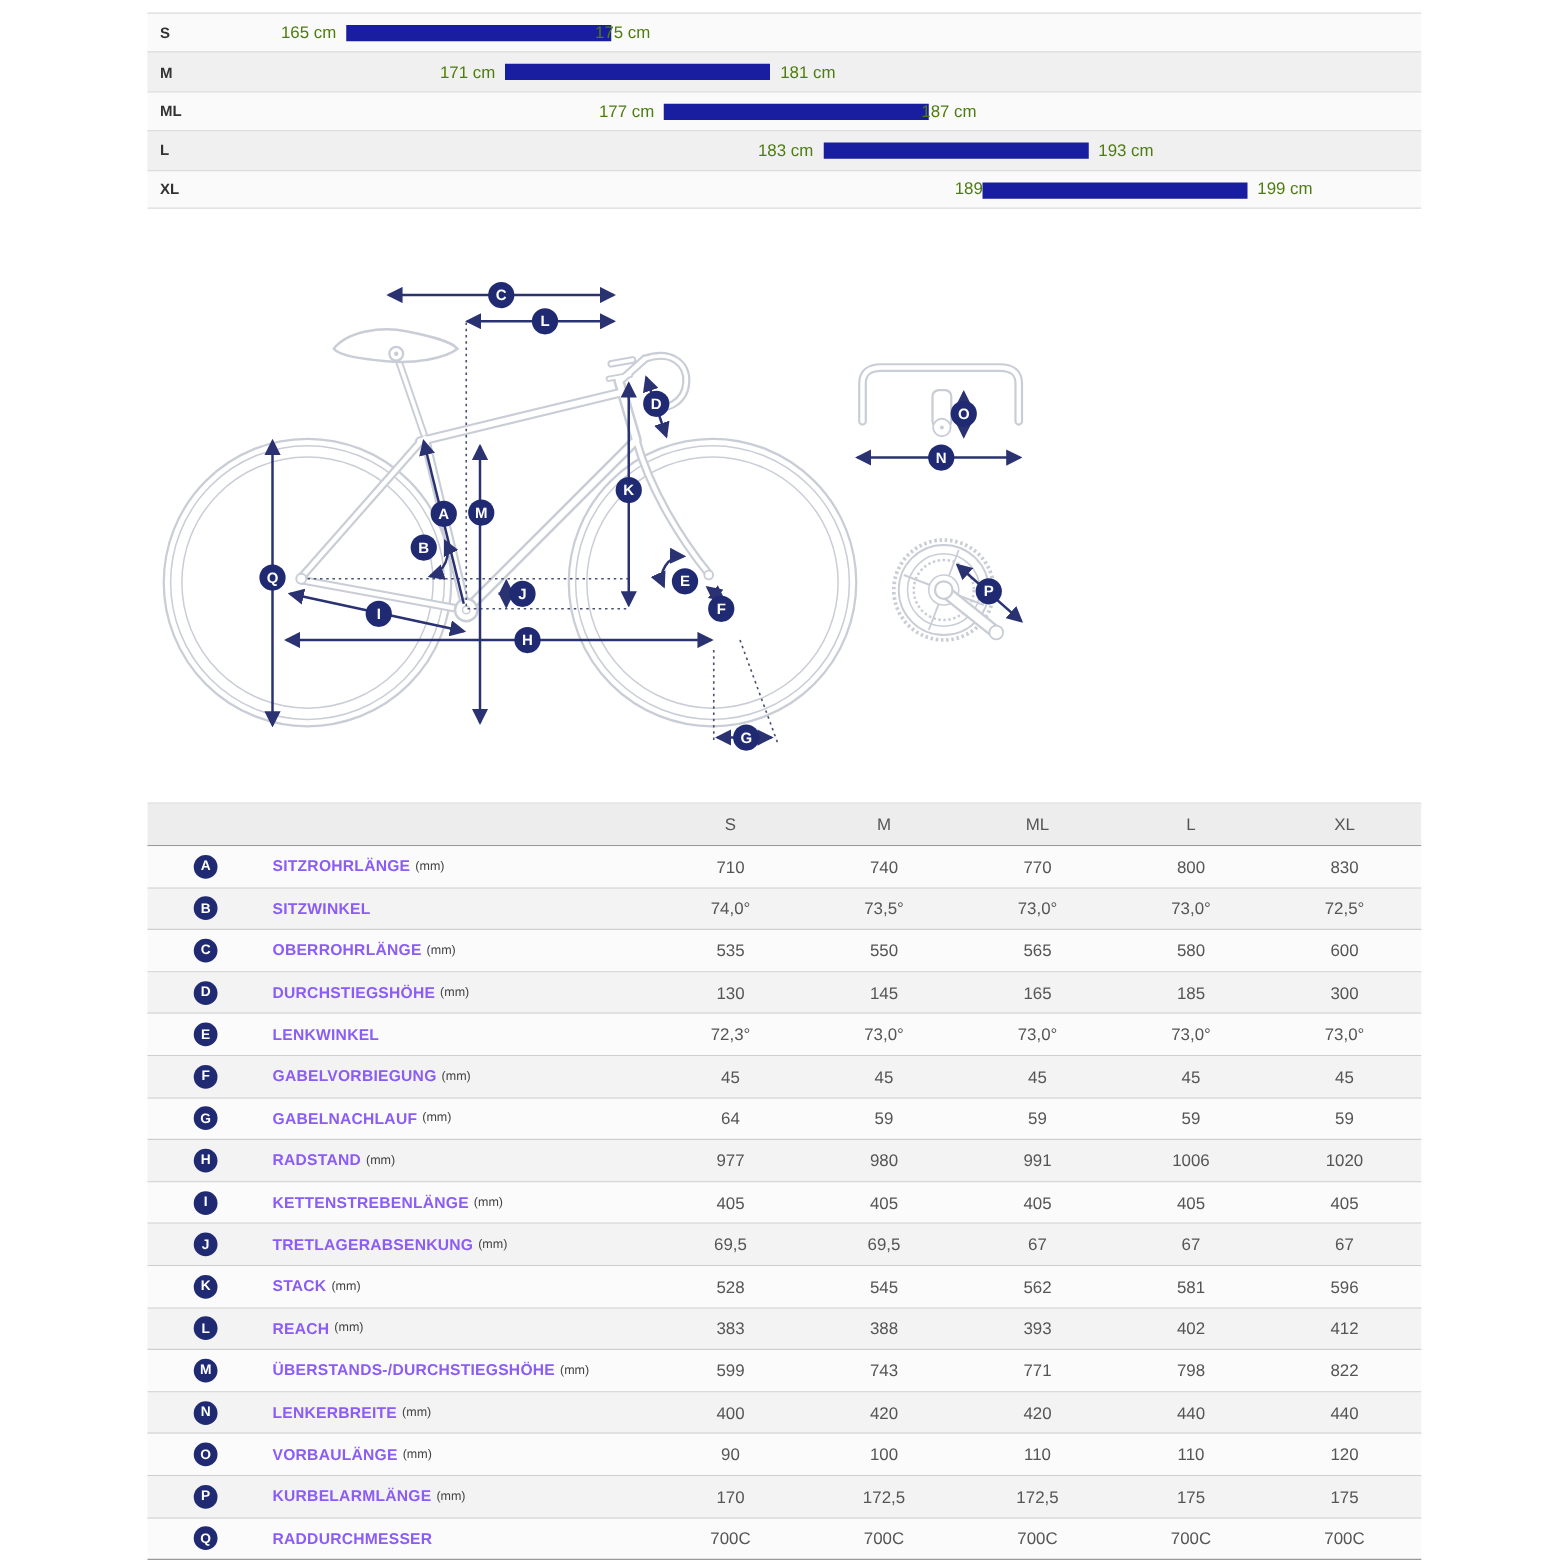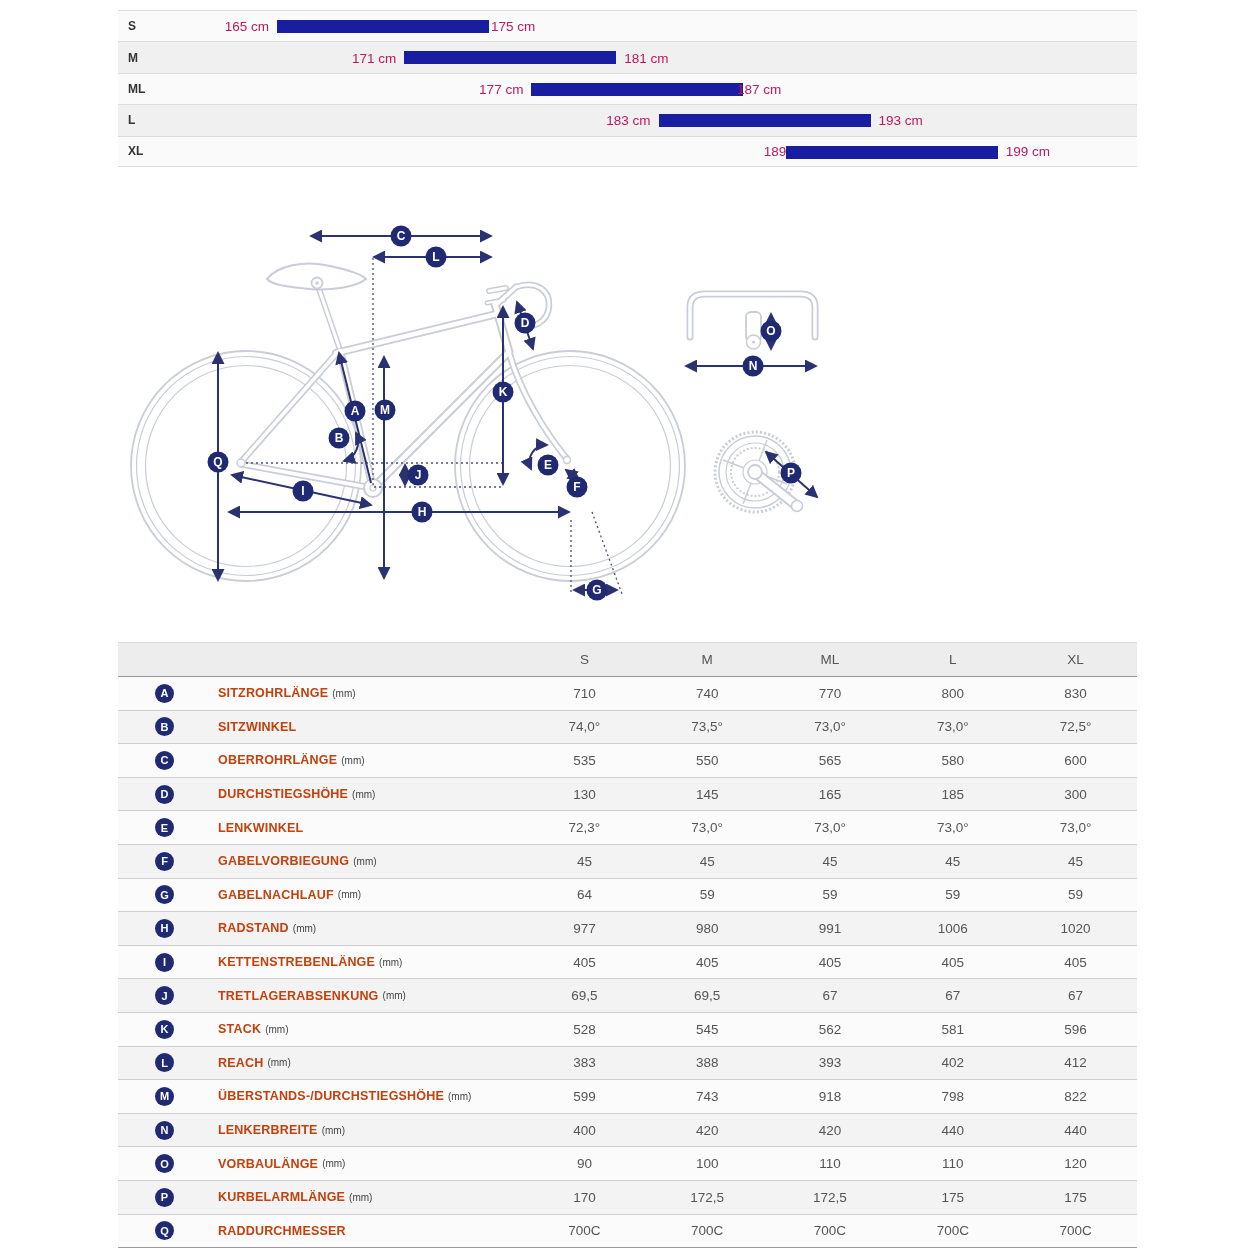--- a/index.html
+++ b/index.html
@@ -7,21 +7,21 @@
 
   
   .size-section { position:absolute; left:118px; top:10px; width:1019px; }
   .size-row { position:relative; height:31.4px; border-top:1px solid #dcdcdc; }
   .size-row:last-child { border-bottom:1px solid #dcdcdc; }
   .size-row.odd  { background:#fafafa; }
   .size-row.even { background:#f0f0f0; }
   .size-letter { position:absolute; left:10px; top:50%; transform:translateY(-50%);
                  font-size:12px; font-weight:bold; color:#333; }
   .hbar { position:absolute; top:9px; height:13px; background:#191da0; }
-  .bar-label { position:absolute; top:50%; font-size:13.5px; color:#be185d; white-space:nowrap; }
+  .bar-label { position:absolute; top:50%; font-size:13.5px; color:#4d7c0f; white-space:nowrap; }
   .bar-label.min { transform:translate(-100%,-50%); }
   .bar-label.max { transform:translateY(-50%); }
 
   
   svg.diagram { position:absolute; left:0; top:0; pointer-events:none; }
   svg text.badge-letter { font-family:"Liberation Sans",sans-serif; font-size:12px; font-weight:bold;
                           fill:#fff; text-anchor:middle; }
   .fo { stroke:#c9cdd6; fill:none; stroke-linecap:round; stroke-linejoin:round; }
   .fi { stroke:#ffffff; fill:none; stroke-linecap:round; stroke-linejoin:round; }
   .wh { stroke:#c9cdd6; fill:none; }
@@ -34,33 +34,33 @@
                border-top:1px solid #d9d9d9; }
   .t-row { display:flex; align-items:center; height:33.6px; border-bottom:1px solid #cfcfcf; }
   .t-row.header { height:34px; background:#ededed; border-bottom:1px solid #999; }
   .t-row.last { border-bottom:1px solid #999; }
   .t-row.odd  { background:#fbfbfb; }
   .t-row.even { background:#f3f3f3; }
   .c-label { width:405px; display:flex; align-items:center; }
   .badge { width:19px; height:19px; border-radius:50%; background:#1f2a72; color:#fff;
            font-size:11px; font-weight:bold; display:flex; align-items:center; justify-content:center;
            margin-left:37px; flex:none; }
-  .lbl { margin-left:44px; font-weight:bold; color:#c2410c; font-size:12.5px; letter-spacing:.2px; white-space:nowrap; }
+  .lbl { margin-left:44px; font-weight:bold; color:#8b5cf6; font-size:12.5px; letter-spacing:.2px; white-space:nowrap; }
   .unit { font-size:10px; color:#444; margin-left:4px; font-weight:normal;text-align:center; }
   .c-val { width:122.8px; text-align:center; }
 </style>
 </head>
 <body>
 
 <div class="size-section" id="size-rows">
     <div class="size-row odd">
       <span class="size-letter">S</span>
       <span class="bar-label min" style="left: 151px;">165 cm</span>
       <div class="hbar" style="left: 159px; width: 212px; background: rgb(25, 29, 160);"></div>
-      <span class="bar-label max" style="left: 373px;">175 cm</span>
+      <span class="bar-label max" style="left: 358px;">175 cm</span>
     </div>
     <div class="size-row even">
       <span class="size-letter">M</span>
       <span class="bar-label min" style="left: 278.2px;">171 cm</span>
       <div class="hbar" style="left: 286.2px; width: 212px; background: rgb(25, 29, 160);"></div>
       <span class="bar-label max" style="left: 506.2px;">181 cm</span>
     </div>
     <div class="size-row odd">
       <span class="size-letter">ML</span>
       <span class="bar-label min" style="left: 405.4px;">177 cm</span>
@@ -416,21 +416,21 @@
       <div class="c-val">412</div>
     </div>
     <div class="t-row odd">
       <div class="c-label">
         <span class="badge">M</span>
         <span class="lbl">ÜBERSTANDS-/DURCHSTIEGSHÖHE</span>
         <span class="unit">(mm)</span>
       </div>
       <div class="c-val">599</div>
       <div class="c-val">743</div>
-      <div class="c-val">918</div>
+      <div class="c-val">771</div>
       <div class="c-val">798</div>
       <div class="c-val">822</div>
     </div>
     <div class="t-row even">
       <div class="c-label">
         <span class="badge">N</span>
         <span class="lbl">LENKERBREITE</span>
         <span class="unit">(mm)</span>
       </div>
       <div class="c-val">400</div>

